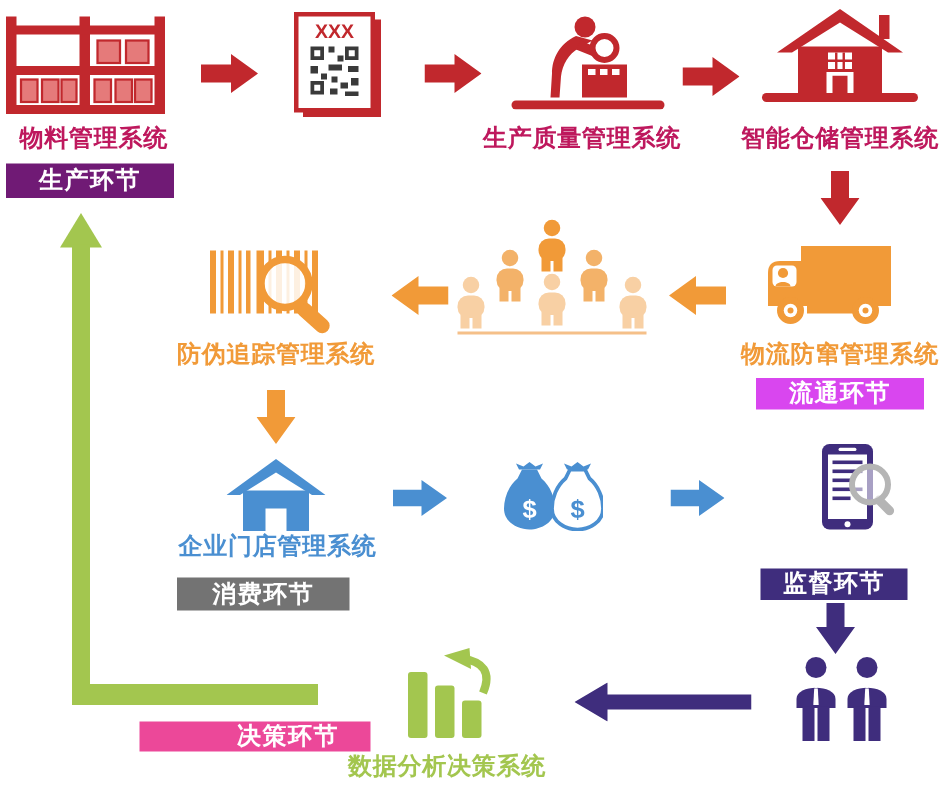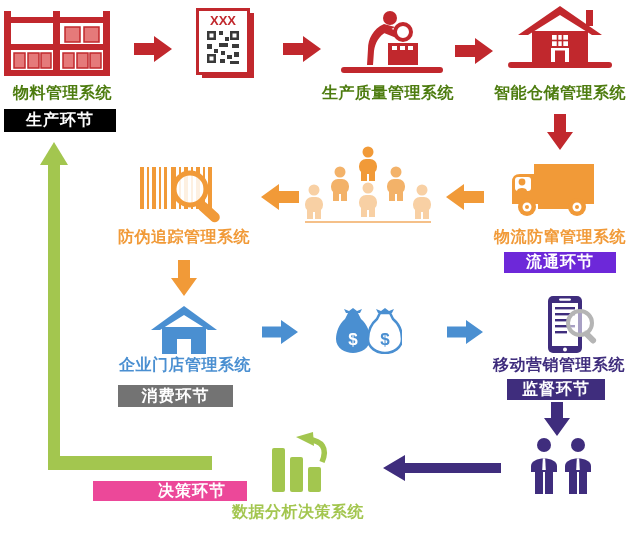--- a/index.html
+++ b/index.html
@@ -5,31 +5,31 @@
   html,body{margin:0;padding:0;background:#ffffff;}
   .canvas{
     position:relative;width:630px;height:538px;background:#ffffff;overflow:hidden;
     font-family:"Liberation Sans","DejaVu Sans",sans-serif;
   }
   .abs{position:absolute;}
   .label{
     position:absolute;font-weight:bold;font-size:16px;letter-spacing:.5px;
     text-align:center;white-space:nowrap;line-height:18px;
   }
-  .label.red{color:#4d7c0f;}
+  .label.red{color:#be185d;}
   .label.orange{color:#f19a38;}
   .label.blue{color:#4a8fd1;}
   .label.purple{color:#3f2d7d;}
   .label.green{color:#a3c64f;}
   .badge{
     position:absolute;color:#ffffff;font-weight:bold;font-size:16px;letter-spacing:1px;
     display:flex;align-items:center;justify-content:center;
   }
-  .badge.red{background:#000000;}
-  .badge.orange{background:#6d28d9;}
+  .badge.red{background:#701a75;}
+  .badge.orange{background:#d946ef;}
   .badge.blue{background:#737373;}
   .badge.purple{background:#3f2d7d;}
   .badge.green{background:#ec4899;padding-left:44px;}
   svg{display:block;}
 </style>
 </head>
 <body>
 
 <div class="canvas">
 
@@ -248,21 +248,20 @@
       <rect x="17" y="11" width="20" height="2.4"></rect>
       <rect x="17" y="17" width="20" height="2.4"></rect>
       <rect x="17" y="23" width="14" height="2.4"></rect>
       <rect x="17" y="29" width="20" height="2.4"></rect>
       <rect x="17" y="35" width="12" height="2.4"></rect>
     </g>
     <circle cx="27" cy="53.5" r="2" fill="#ffffff"></circle>
     <rect x="46" y="34" width="16" height="6" rx="3" fill="#b5b5b5" transform="rotate(45 48 36)"></rect>
     <circle cx="42" cy="27" r="12" fill="#ffffff" fill-opacity="0.55" stroke="#b5b5b5" stroke-width="4"></circle>
   </svg>
-  <div class="label purple" style="left:491px;top:356px;width:136px">移动营销管理系统</div>
   <div class="badge purple" style="left:507px;top:379px;width:98px;height:21px">监督环节</div>
 
   <svg class="abs" style="left:544px;top:402px" width="26" height="34" viewBox="0 0 26 34">
     <polygon points="7,0 19,0 19,16 26,16 13,34 0,16 7,16" fill="#3f2d7d"></polygon>
   </svg>
 
   <svg class="abs" style="left:528px;top:438px" width="66" height="58" viewBox="0 0 66 58">
     <g fill="#3f2d7d">
       <circle cx="16" cy="7" r="7"></circle>
       <path d="M3 34 L3 28 C3 18 29 18 29 28 L29 34 Z"></path>

